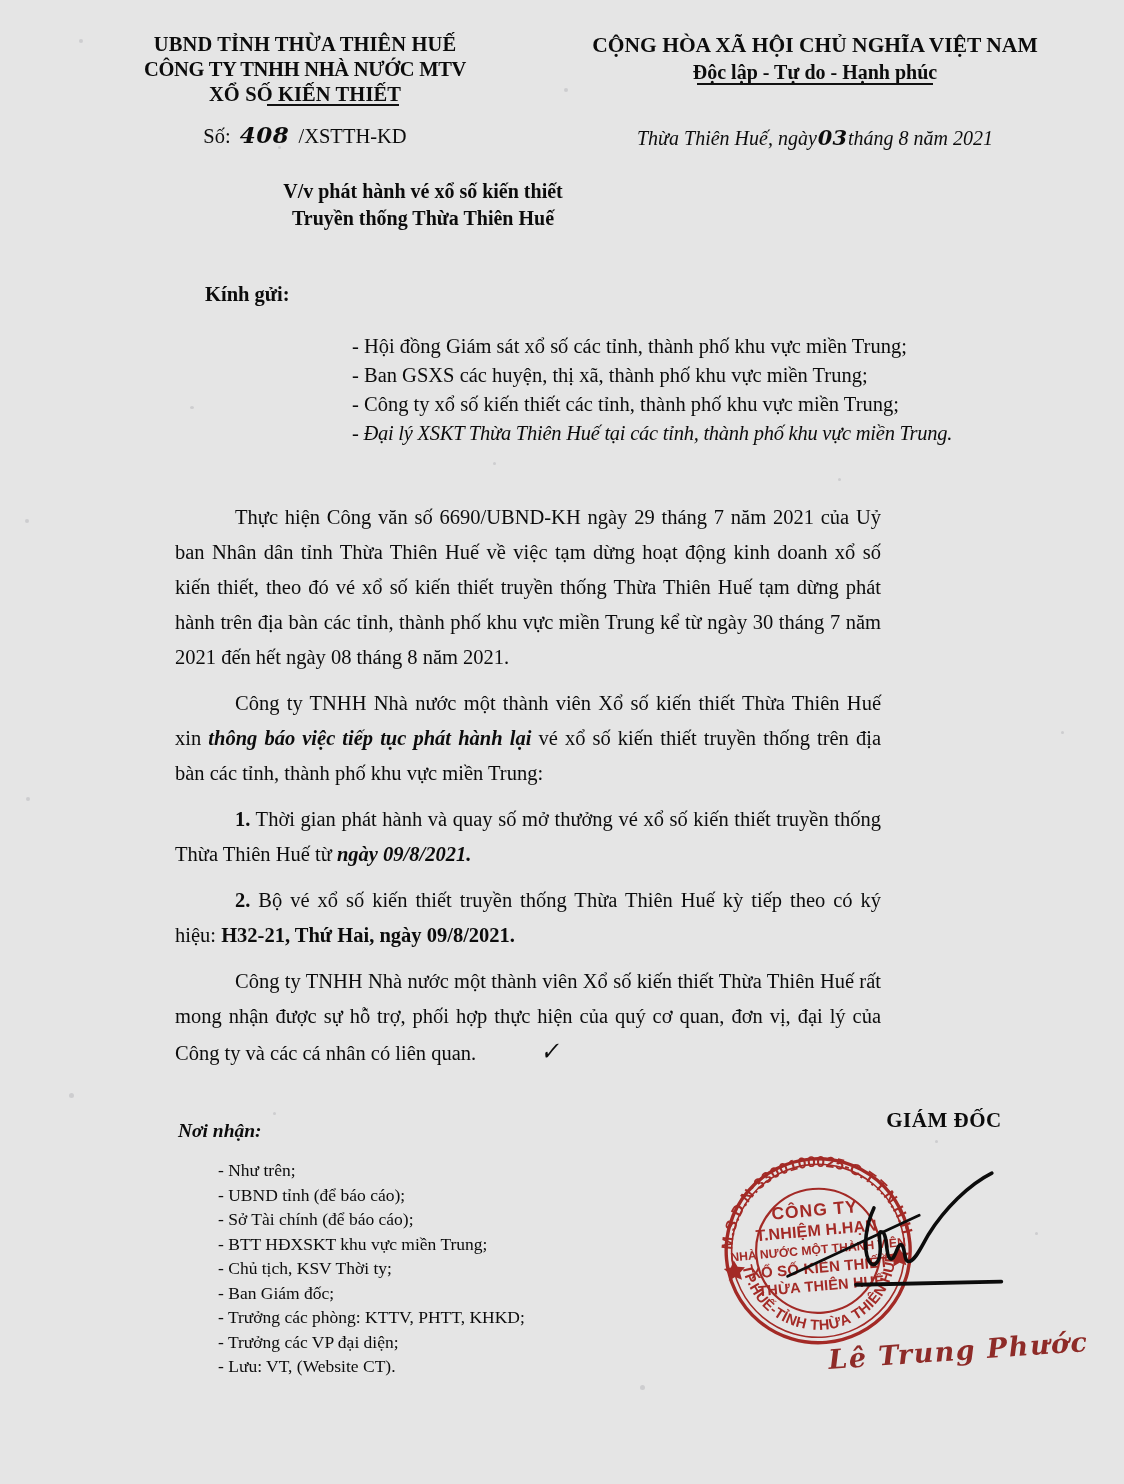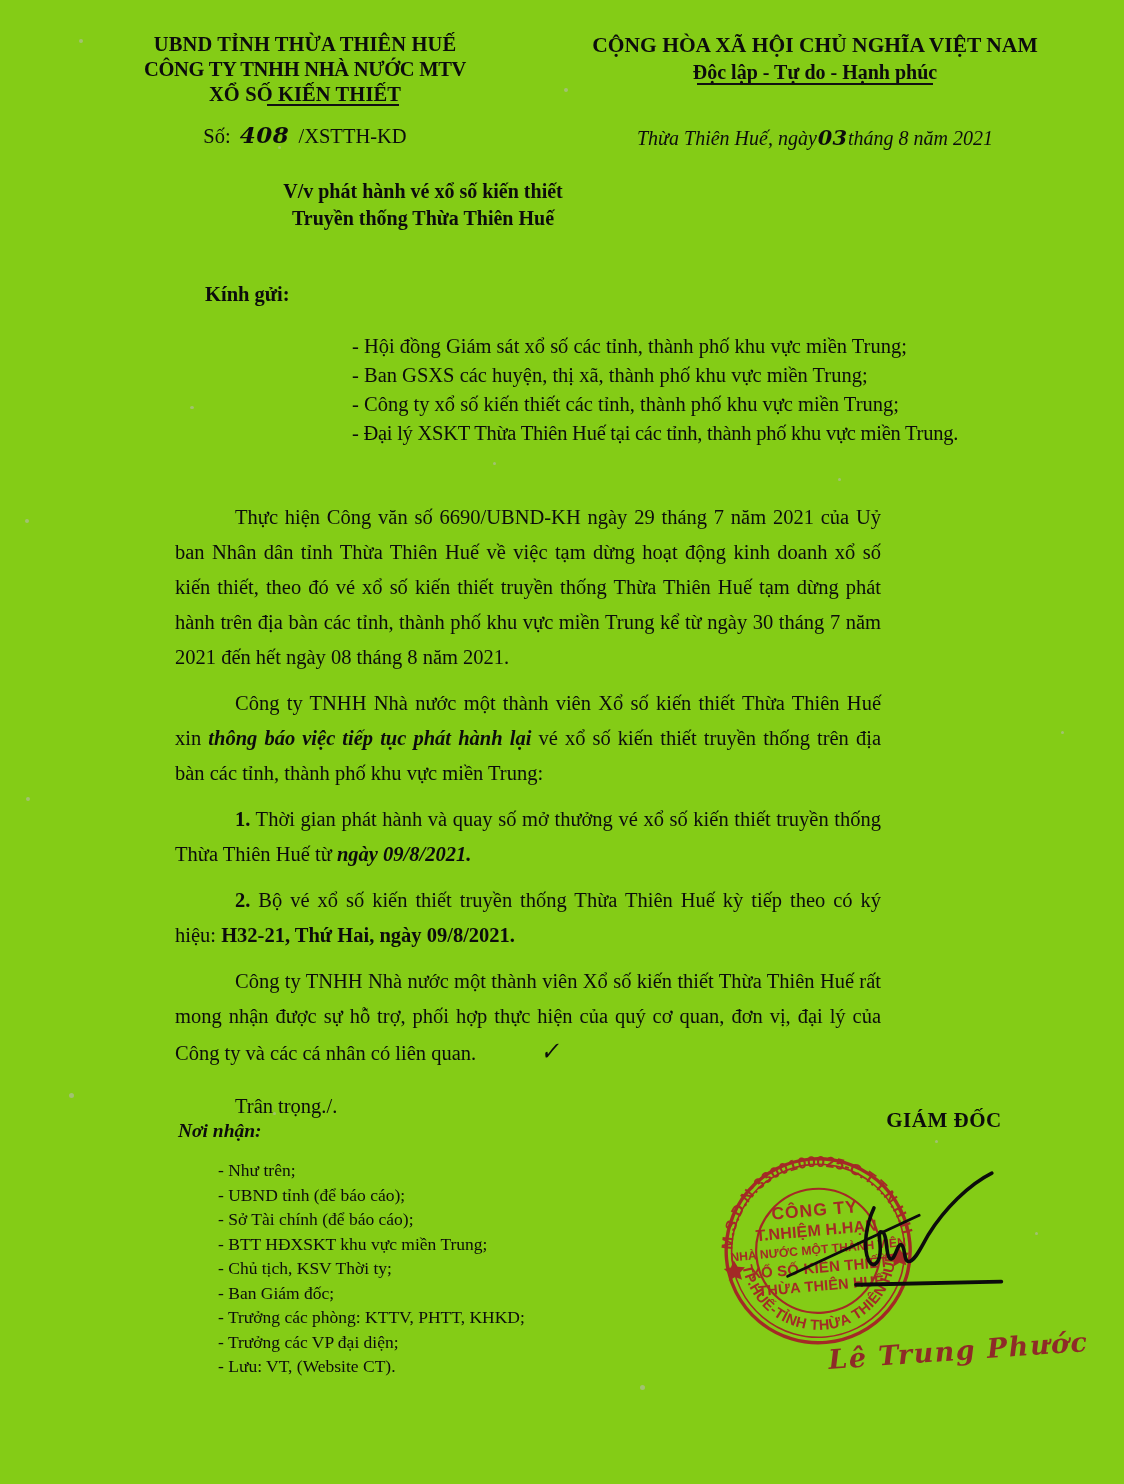--- a/index.html
+++ b/index.html
@@ -11,21 +11,21 @@
     font-family:"Liberation Serif","DejaVu Serif",serif;
     color:#0c0c0c;
     position:relative;
     overflow:hidden;
     -webkit-font-smoothing:antialiased;
   }
   .page{
     position:relative;
     width:1124px;
     height:1484px;
-    background:#84cc16;
+    background:#e5e5e5;
   }
   
   .speck{position:absolute;background:#b9b9bd;border-radius:50%;opacity:.55;}
 
   
   .header{
     position:absolute;top:32px;left:0;width:1124px;
     display:flex;
   }
   .hdr-left{
@@ -87,21 +87,21 @@
     position:absolute;top:283px;left:205px;
     font-size:20.5px;
     font-weight:bold;
   }
   .recipients{
     position:absolute;top:316px;left:312px;width:760px;
   }
   .recipients li{
     list-style:none;font-size:20.5px;line-height:29px;white-space:nowrap;
   }
-  .recipients li.squeeze{letter-spacing:-.25px;}
+  .recipients li.squeeze{letter-spacing:-.25px;font-style:italic;}
 
   
   .body{
     position:absolute;top:500px;left:175px;width:722px;
   }
   .para{
     font-size:20.5px;
     line-height:35px;
     text-align:justify;
     text-indent:60px;
@@ -230,21 +230,20 @@
     <p class="para">Thực hiện Công văn số 6690/UBND-KH ngày 29 tháng 7 năm 2021 của Uỷ ban Nhân dân tỉnh Thừa Thiên Huế về việc tạm dừng hoạt động kinh doanh xổ số kiến thiết, theo đó vé xổ số kiến thiết truyền thống Thừa Thiên Huế tạm dừng phát hành trên địa bàn các tỉnh, thành phố khu vực miền Trung kể từ ngày 30 tháng 7 năm 2021 đến hết ngày 08 tháng 8 năm 2021.</p>
 
     <p class="para"><span>Công ty TNHH Nhà nước một thành viên Xổ số kiến thiết Thừa Thiên Huế xin </span><i class="bi">thông báo việc tiếp tục phát hành lại</i><span> vé xổ số kiến thiết truyền thống trên địa bàn các tỉnh, thành phố khu vực miền Trung:</span></p>
 
     <p class="para"><b>1.</b><span> Thời gian phát hành và quay số mở thưởng vé xổ số kiến thiết truyền thống Thừa Thiên Huế từ </span><i class="bi">ngày 09/8/2021.</i></p>
 
     <p class="para"><b>2.</b><span> Bộ vé xổ số kiến thiết truyền thống Thừa Thiên Huế kỳ tiếp theo có ký hiệu: </span><b>H32-21, Thứ Hai, ngày 09/8/2021.</b></p>
 
     <p class="para"><span>Công ty TNHH Nhà nước một thành viên Xổ số kiến thiết Thừa Thiên Huế rất mong nhận được sự hỗ trợ, phối hợp thực hiện của quý cơ quan, đơn vị, đại lý của Công ty và các cá nhân có liên quan.</span><span class="check">✓</span></p>
 
-    <div class="tran-trong">Trân trọng./.</div>
   </div>
 
   <div class="noi-nhan">
     <div class="noi-nhan-title">Nơi nhận:</div>
     <ul>
       <li>- Như trên;</li>
       <li>- UBND tỉnh (để báo cáo);</li>
       <li>- Sở Tài chính (để báo cáo);</li>
       <li>- BTT HĐXSKT khu vực miền Trung;</li>
       <li>- Chủ tịch, KSV Thời ty;</li>

